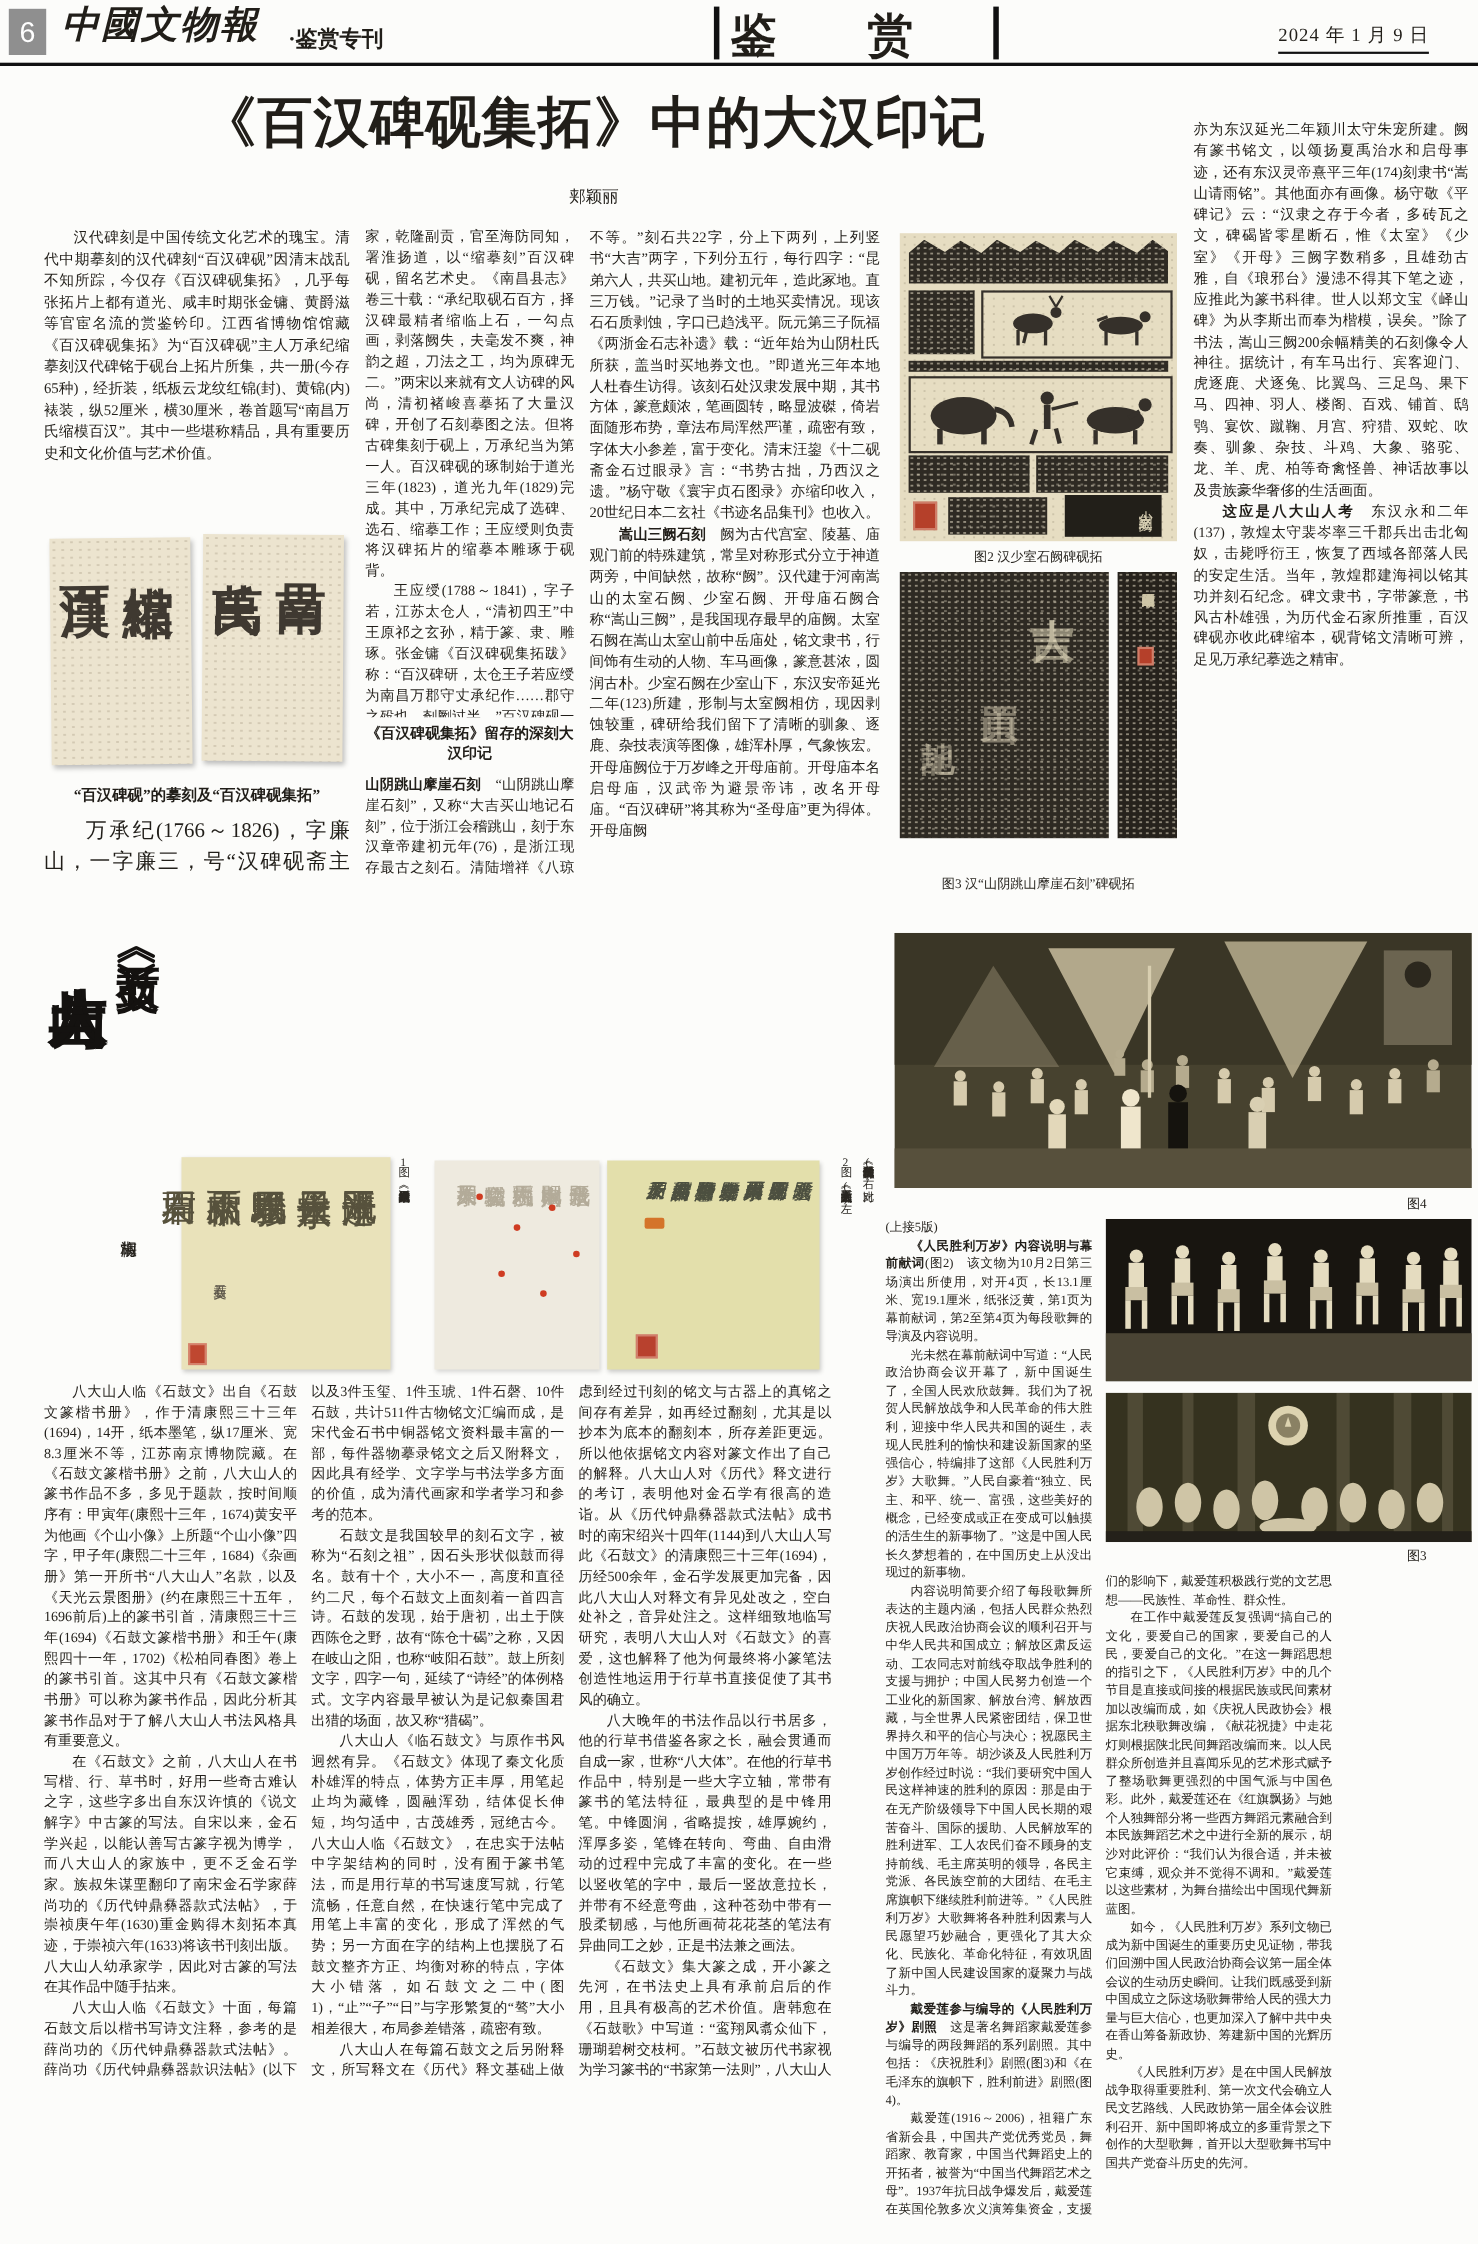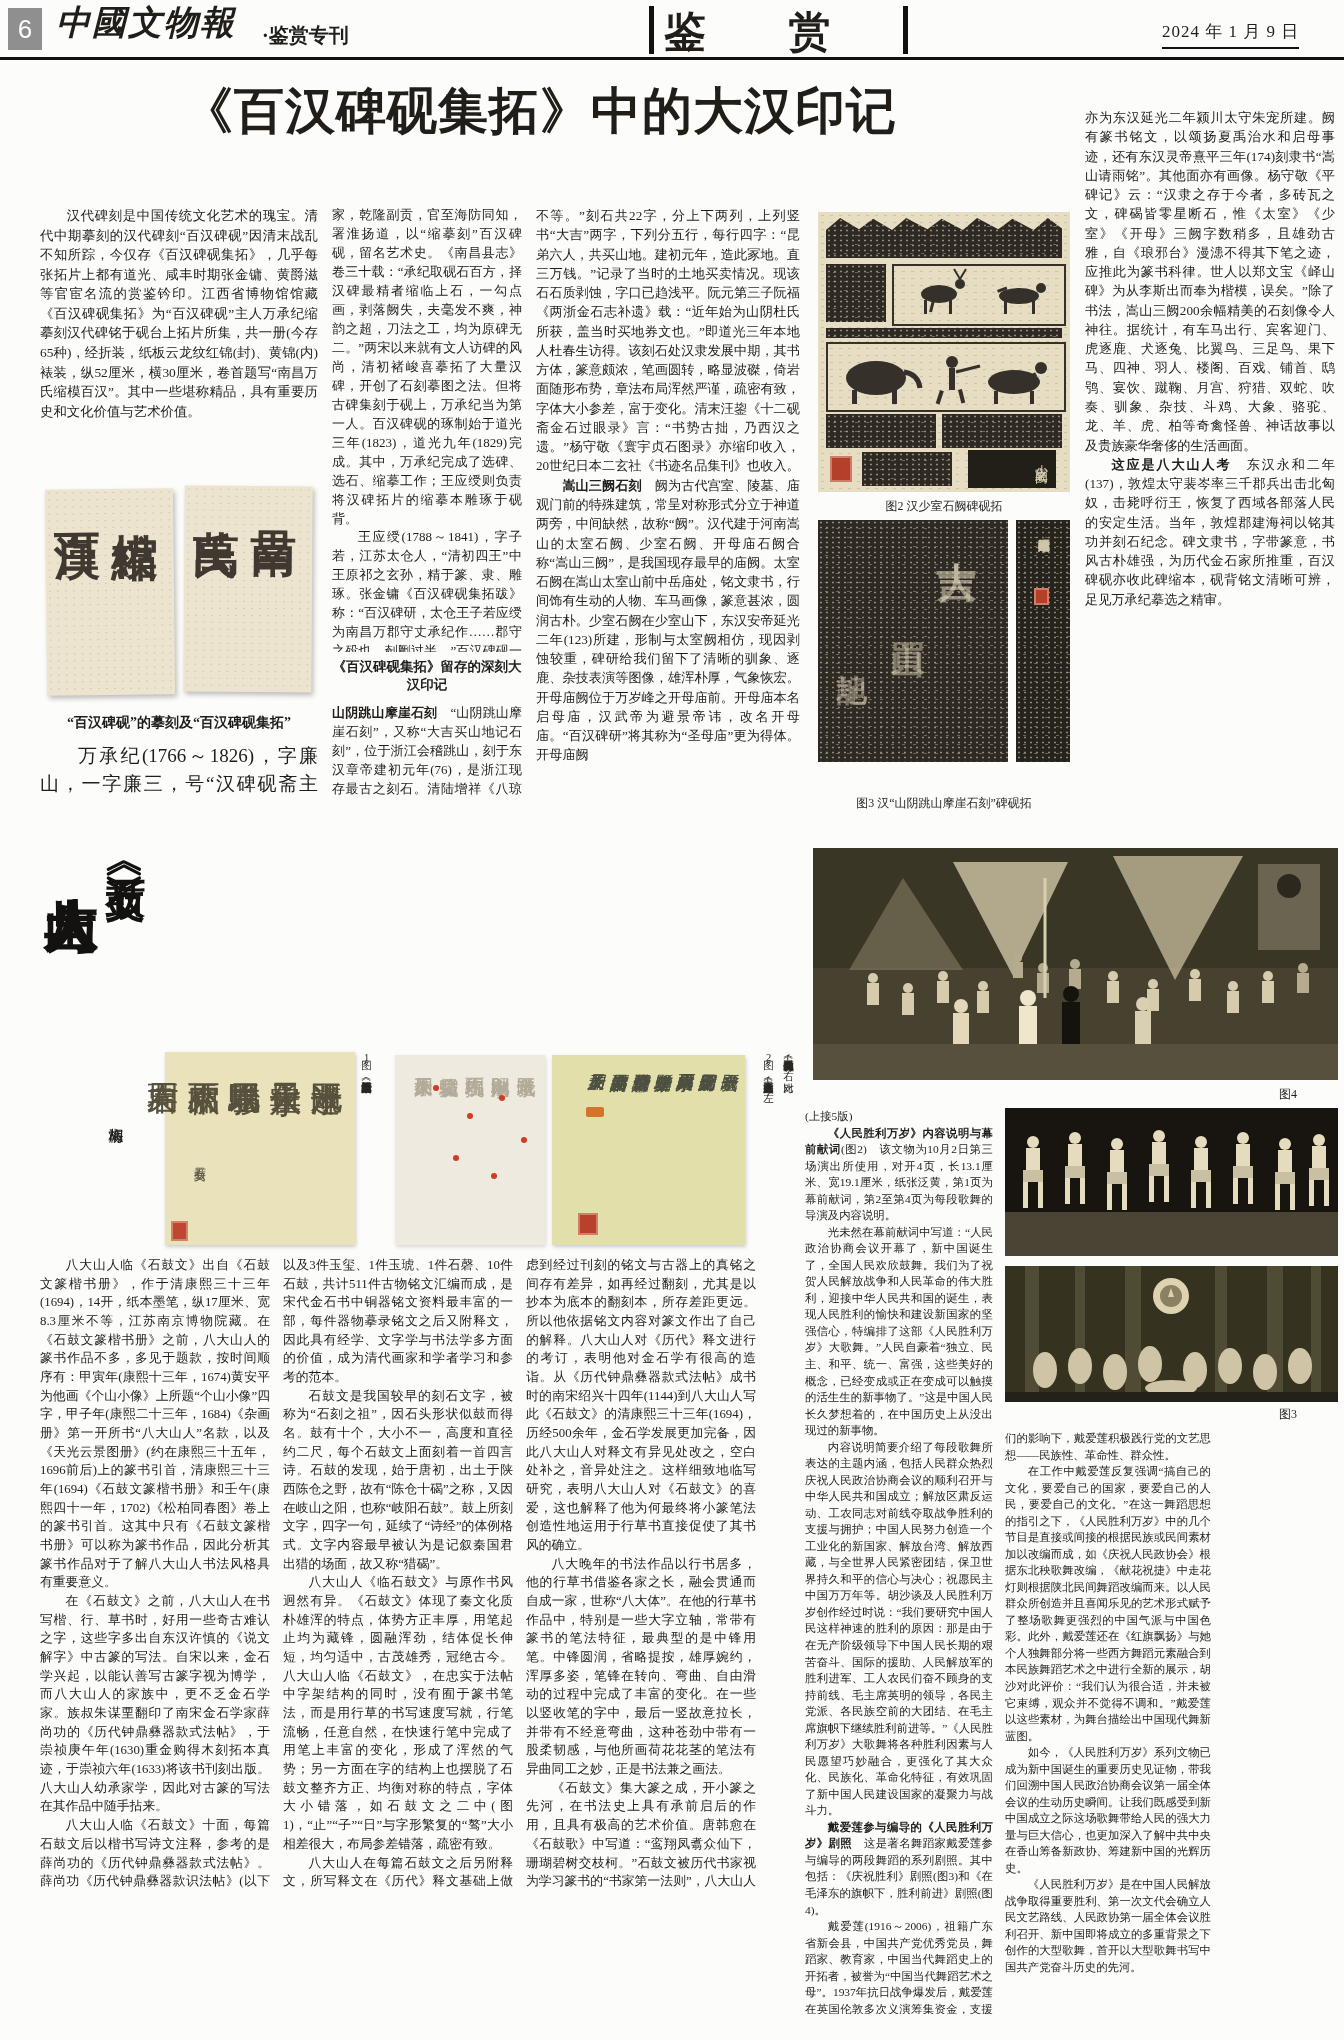--- a/index.html
+++ b/index.html
@@ -53,20 +53,21 @@
   <div id="pageno">6</div>
   <div id="masthead">中國文物報</div>
   <div id="edition">·鉴赏专刊</div>
   <div class="hbar" style="left:649px;"></div>
   <div id="section-label">鉴 赏</div>
   <div class="hbar" style="left:903px;"></div>
   <div id="date">2024 年 1 月 9 日</div>
   <div id="hdr-rule"></div>
 
   <div id="a1-headline">《百汉碑砚集拓》中的大汉印记</div>
+  <div id="a1-byline">郏颖丽</div>
 
   <div class="col" style="left:40px;top:206px;width:278px;height:272px;font-size:13.4px;">
     <p>汉代碑刻是中国传统文化艺术的瑰宝。清代中期摹刻的汉代碑刻“百汉碑砚”因清末战乱不知所踪，今仅存《百汉碑砚集拓》，几乎每张拓片上都有道光、咸丰时期张金镛、黄爵滋等官宦名流的赏鉴钤印。江西省博物馆馆藏《百汉碑砚集拓》为“百汉碑砚”主人万承纪缩摹刻汉代碑铭于砚台上拓片所集，共一册(今存65种)，经折装，纸板云龙纹红锦(封)、黄锦(内)裱装，纵52厘米，横30厘米，卷首题写“南昌万氏缩模百汉”。其中一些堪称精品，具有重要历史和文化价值与艺术价值。</p>
   </div>
 
   <div class="abs" style="left:44px;top:486px;width:272px;height:212px;">
     <div class="pg" style="left:2px;top:3px;transform:rotate(-.6deg);">
       <div class="vtext">縮模
 百漢</div>
     </div>

